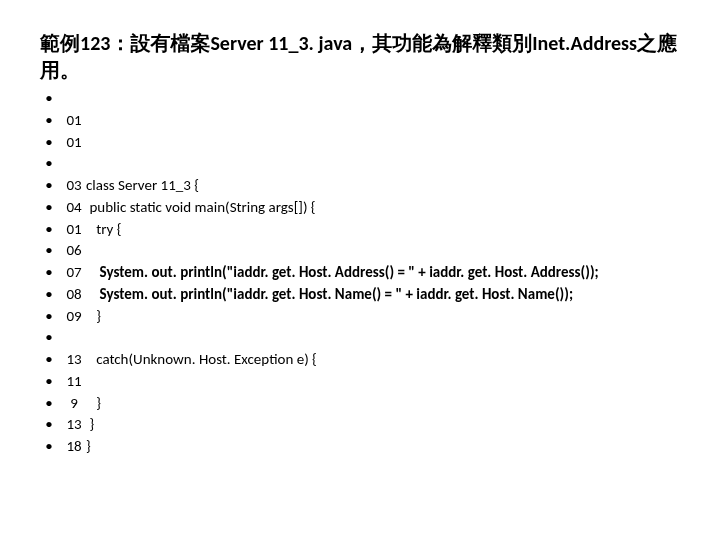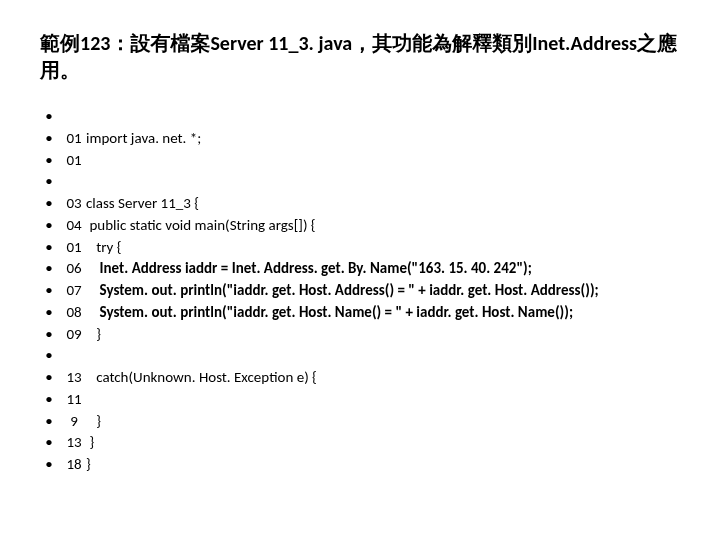--- a/index.html
+++ b/index.html
@@ -8,21 +8,21 @@
       height: 540px;
       background: #fff;
       font-family: Calibri, "Microsoft JhengHei", Arial, sans-serif;
       padding: 30px 40px;
       color: #000;
     }
     .title {
       font-size: 20px;
       font-weight: bold;
       line-height: 1.35;
-      margin-bottom: 22px;
+      margin-bottom: 4px;
     }
     .code-list {
       font-size: 15px;
       line-height: 1.45;
     }
     .code-row {
       display: flex;
       align-items: baseline;
     }
     .bullet {
@@ -49,21 +49,20 @@
 
 <div class="code-list" id="code-listing">
     <div class="code-row">
       <span class="bullet">•</span>
       <span class="lineno"></span>
       <span class="code"></span>
     </div>
     <div class="code-row">
       <span class="bullet">•</span>
       <span class="lineno">01</span>
-      <span class="code">import java. net. *;</span>
     </div>
     <div class="code-row">
       <span class="bullet">•</span>
       <span class="lineno">01</span>
     </div>
     <div class="code-row">
       <span class="bullet">•</span>
       <span class="lineno"></span>
       <span class="code"></span>
     </div>
@@ -78,21 +77,20 @@
       <span class="code"> public static void main(String args[]) {</span>
     </div>
     <div class="code-row">
       <span class="bullet">•</span>
       <span class="lineno">01</span>
       <span class="code">   try {</span>
     </div>
     <div class="code-row">
       <span class="bullet">•</span>
       <span class="lineno">06</span>
-      <span class="code bold">    Inet. Address iaddr = Inet. Address. get. By. Name("163. 15. 40. 242");</span>
     </div>
     <div class="code-row">
       <span class="bullet">•</span>
       <span class="lineno">07</span>
       <span class="code bold">    System. out. println("iaddr. get. Host. Address() = " + iaddr. get. Host. Address());</span>
     </div>
     <div class="code-row">
       <span class="bullet">•</span>
       <span class="lineno">08</span>
       <span class="code bold">    System. out. println("iaddr. get. Host. Name() = " + iaddr. get. Host. Name());</span>

